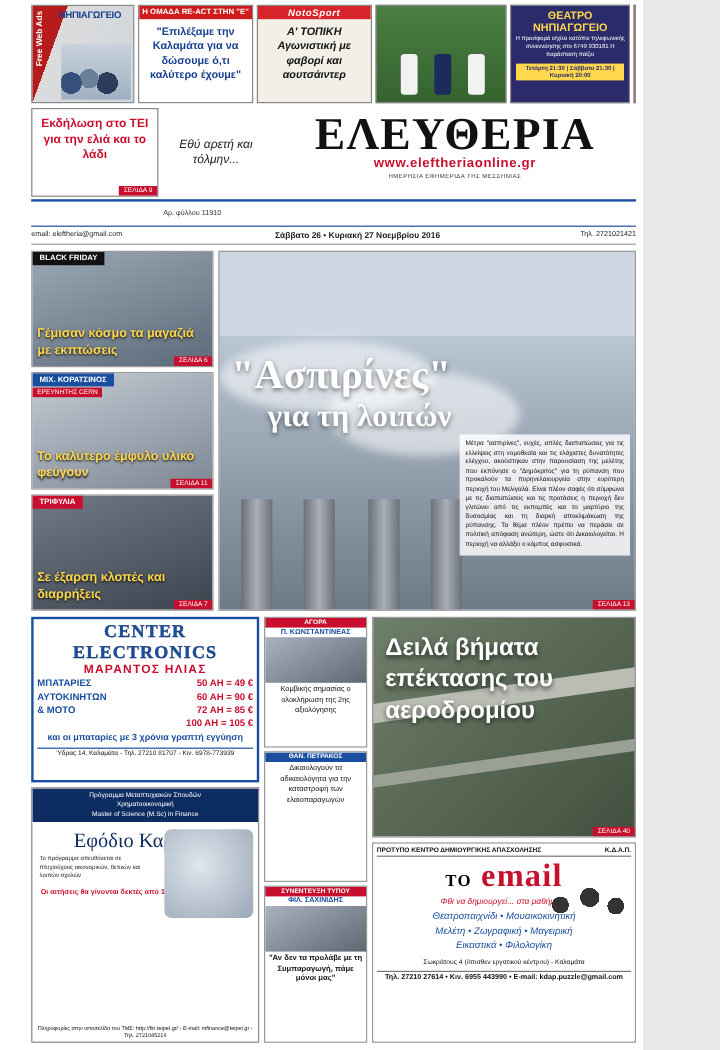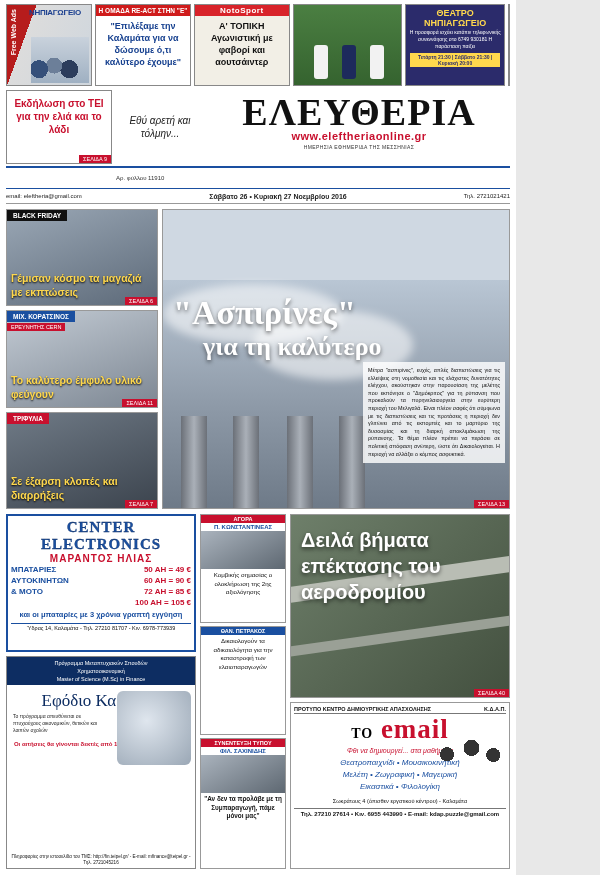--- a/index.html
+++ b/index.html
@@ -1,33 +1,33 @@
 <!DOCTYPE html>
 <html><head>
 <meta charset="utf-8">
 <style>
   html,body{margin:0;padding:0;background:#e8e8e8;}
   body{font-family:"Liberation Sans",sans-serif;}
-  .page{width:516px;height:875px;background:#fff;position:relative;overflow:hidden;}
+  .page{width:516px;height:875px;background:#fff;position:relative;overflow:hidden;padding-left:20px;}
 
   
   .topstrip{display:flex;height:82px;margin:4px 6px 0 6px;gap:3px;}
   .ad{border:1px solid #888;position:relative;overflow:hidden;background:#fff;}
   .ad1{width:86px;background:linear-gradient(110deg,#b61c1c 0%,#b61c1c 26%,#dcdcdc 26%,#cfd6dd 100%);}
   .ad1 .vert{position:absolute;left:2px;top:4px;writing-mode:vertical-rl;transform:rotate(180deg);color:#fff;font-size:7px;font-weight:bold;line-height:10px;}
   .ad1 .ttl{position:absolute;left:22px;top:3px;font-size:8px;font-weight:bold;color:#1b3f8f;letter-spacing:-.3px;}
   .ad1 .ppl{position:absolute;left:24px;bottom:2px;width:58px;height:46px;background:
      radial-gradient(circle at 14% 70%,#35507a 0 9px,transparent 9px),
      radial-gradient(circle at 40% 62%,#6c7f99 0 8px,transparent 8px),
      radial-gradient(circle at 66% 70%,#2c3d5c 0 9px,transparent 9px),
      linear-gradient(#c9d2dc,#9fb0c2);}
   .ad2{width:96px;background:#fff;}
   .ad2 .hd{background:#cf1b1b;color:#fff;font-size:6.5px;font-weight:bold;text-align:center;padding:2px 0;}
   .ad2 .bd{color:#16408f;font-size:9px;font-weight:bold;text-align:center;line-height:12px;padding:4px 2px;}
-  .ad3{width:96px;background:#f2efe6;}
+  .ad3{width:96px;background:#f2efe6;font-style:italic;}
   .ad3 .logo{background:#d8232a;color:#fff;font-size:8px;font-weight:bold;text-align:center;letter-spacing:.5px;padding:1px 0;}
   .ad3 .bd{font-size:9px;font-weight:bold;color:#111;text-align:center;line-height:12px;padding:4px 2px;}
   .ad4{width:110px;background:#3f6c3a;position:relative;}
   .ad4 .grass{position:absolute;inset:0;background:
      linear-gradient(#4b7f42,#35632f);}
   .ad4 .p1,.ad4 .p2,.ad4 .p3{position:absolute;bottom:6px;width:14px;height:34px;background:#f2f2f2;border-radius:3px;}
   .ad4 .p1{left:20px;} .ad4 .p2{left:48px;background:#1d2a5c;} .ad4 .p3{left:76px;}
   .ad5{width:100px;background:#2b2b6b;color:#fff;}
   .ad5 .t{font-size:9px;font-weight:bold;text-align:center;color:#ffd84d;padding:3px 0 1px;}
   .ad5 .s{font-size:5px;text-align:center;line-height:7px;padding:0 3px;}
@@ -213,21 +213,21 @@
     <div class="col-main">
       <div class="sky">
         <div class="stack" style="left:18px;"></div>
         <div class="stack" style="left:70px;"></div>
         <div class="stack" style="left:124px;"></div>
         <div class="stack" style="left:176px;"></div>
         <div class="smoke" style="left:0;top:4px;width:180px;height:60px;"></div>
         <div class="smoke" style="left:90px;top:30px;width:160px;height:70px;"></div>
       </div>
       <div class="headline">"Ασπιρίνες"</div>
-      <div class="headline2">για τη καλύτερο</div>
+      <div class="headline2">για τη λοιπών</div>
       <div class="bodybox">Μέτρα "ασπιρίνες", ευχές, απλές διαπιστώσεις για τις ελλείψεις στη νομοθεσία και τις ελάχιστες δυνατότητες ελέγχου, ακούστηκαν στην παρουσίαση της μελέτης που εκπόνησε ο "Δημόκριτος" για τη ρύπανση που προκαλούν τα πυρηνελαιουργεία στην ευρύτερη περιοχή του Μελιγαλά. Είναι πλέον σαφές ότι σύμφωνα με τις διαπιστώσεις και τις προτάσεις η περιοχή δεν γλιτώνει από τις εκπομπές και το μαρτύριο της δυσοσμίας και τη διαρκή αποκλιμάκωση της ρύπανσης. Τα θέμα πλέον πρέπει να περάσει σε πολιτική απόφαση ανώτερη, ώστε ότι Δικαιολογείται. Η περιοχή να αλλάξει ο κόμπος ασφυκτικά.</div>
       <div class="pgtag">ΣΕΛΙΔΑ 13</div>
     </div>
   </div>
 
   <div class="bottom">
     <div class="bl">
       <div class="ce">
         <div class="brand">CENTER ELECTRONICS</div>
         <div class="name">ΜΑΡΑΝΤΟΣ ΗΛΙΑΣ</div>

